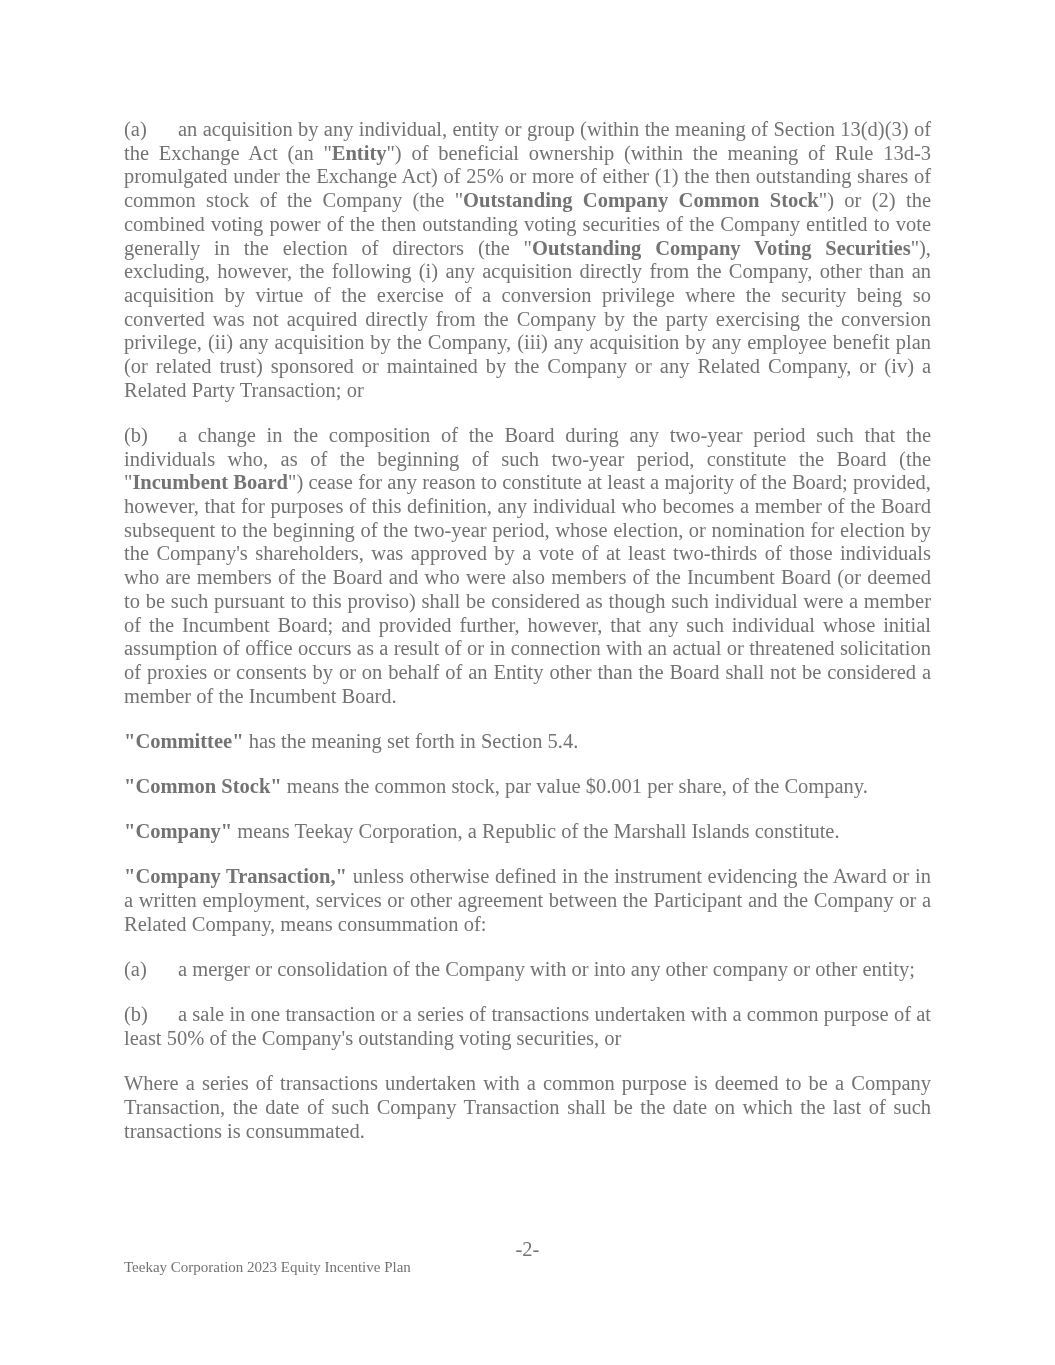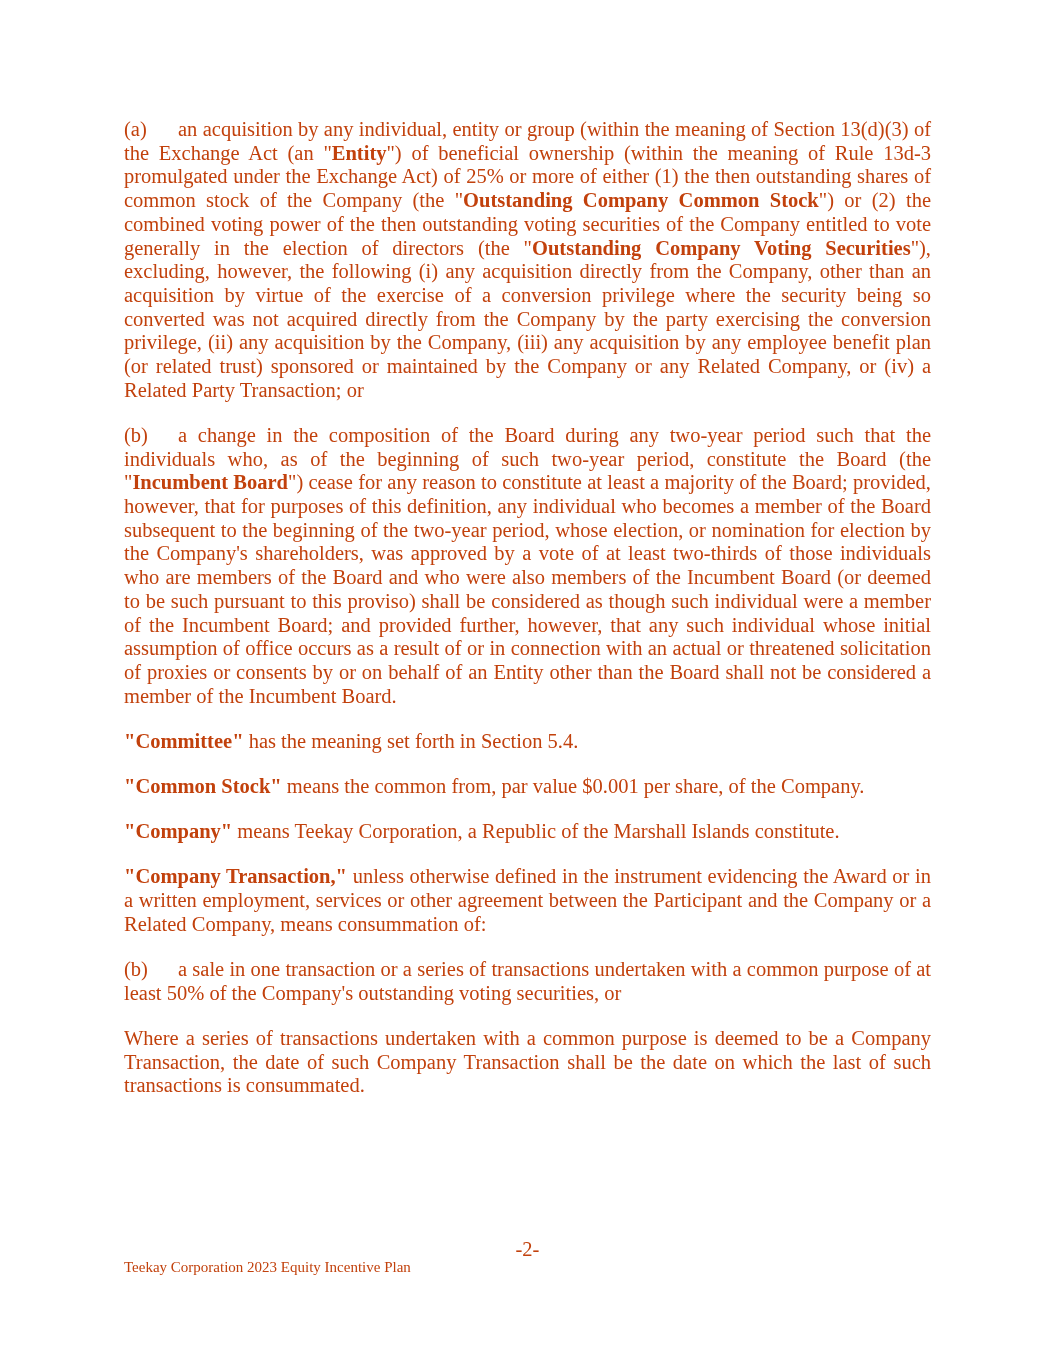--- a/index.html
+++ b/index.html
@@ -5,21 +5,21 @@
   html, body {
     margin: 0;
     padding: 0;
     background: #ffffff;
   }
   .page {
     position: relative;
     width: 1055px;
     height: 1365px;
     background: #ffffff;
-    color: #c2410c;
+    color: #737373;
     font-family: "Liberation Serif", "DejaVu Serif", serif;
     font-size: 20.5px;
     line-height: 23.7px;
     overflow: hidden;
   }
   .content {
     position: absolute;
     left: 124px;
     top: 118px;
     width: 807px;
@@ -61,26 +61,27 @@
 <div class="page">
 
   <div class="content">
 
     <p class="para"><span class="marker">(a)</span><span>an acquisition by any individual, entity or group (within the meaning of Section 13(d)(3) of the Exchange Act (an "</span><b>Entity</b><span>") of beneficial ownership (within the meaning of Rule 13d-3 promulgated under the Exchange Act) of 25% or more of either (1) the then outstanding shares of common stock of the Company (the "</span><b>Outstanding Company Common Stock</b><span>") or (2) the combined voting power of the then outstanding voting securities of the Company entitled to vote generally in the election of directors (the "</span><b>Outstanding Company Voting Securities</b><span>"), excluding, however, the following (i) any acquisition directly from the Company, other than an acquisition by virtue of the exercise of a conversion privilege where the security being so converted was not acquired directly from the Company by the party exercising the conversion privilege, (ii) any acquisition by the Company, (iii) any acquisition by any employee benefit plan (or related trust) sponsored or maintained by the Company or any Related Company, or (iv) a Related Party Transaction; or</span></p>
 
     <p class="para"><span class="marker">(b)</span><span>a change in the composition of the Board during any two-year period such that the individuals who, as of the beginning of such two-year period, constitute the Board (the "</span><b>Incumbent Board</b><span>") cease for any reason to constitute at least a majority of the Board; provided, however, that for purposes of this definition, any individual who becomes a member of the Board subsequent to the beginning of the two-year period, whose election, or nomination for election by the Company's shareholders, was approved by a vote of at least two-thirds of those individuals who are members of the Board and who were also members of the Incumbent Board (or deemed to be such pursuant to this proviso) shall be considered as though such individual were a member of the Incumbent Board; and provided further, however, that any such individual whose initial assumption of office occurs as a result of or in connection with an actual or threatened solicitation of proxies or consents by or on behalf of an Entity other than the Board shall not be considered a member of the Incumbent Board.</span></p>
 
     <p class="para"><b>"Committee"</b><span> has the meaning set forth in Section 5.4.</span></p>
 
-    <p class="para"><b>"Common Stock"</b><span> means the common from, par value $0.001 per share, of the Company.</span></p>
+    <p class="para"><b>"Common Stock"</b><span> means the common stock, par value $0.001 per share, of the Company.</span></p>
 
     <p class="para"><b>"Company"</b><span> means Teekay Corporation, a Republic of the Marshall Islands constitute.</span></p>
 
     <p class="para"><b>"Company Transaction,"</b><span> unless otherwise defined in the instrument evidencing the Award or in a written employment, services or other agreement between the Participant and the Company or a Related Company, means consummation of:</span></p>
 
+    <p class="para"><span class="marker">(a)</span><span>a merger or consolidation of the Company with or into any other company or other entity;</span></p>
 
     <p class="para"><span class="marker">(b)</span><span>a sale in one transaction or a series of transactions undertaken with a common purpose of at least 50% of the Company's outstanding voting securities, or</span></p>
 
 
     <p class="para"><span>Where a series of transactions undertaken with a common purpose is deemed to be a Company Transaction, the date of such Company Transaction shall be the date on which the last of such transactions is consummated.</span></p>
 
   </div>
 
   <div class="page-number">-2-</div>
 

